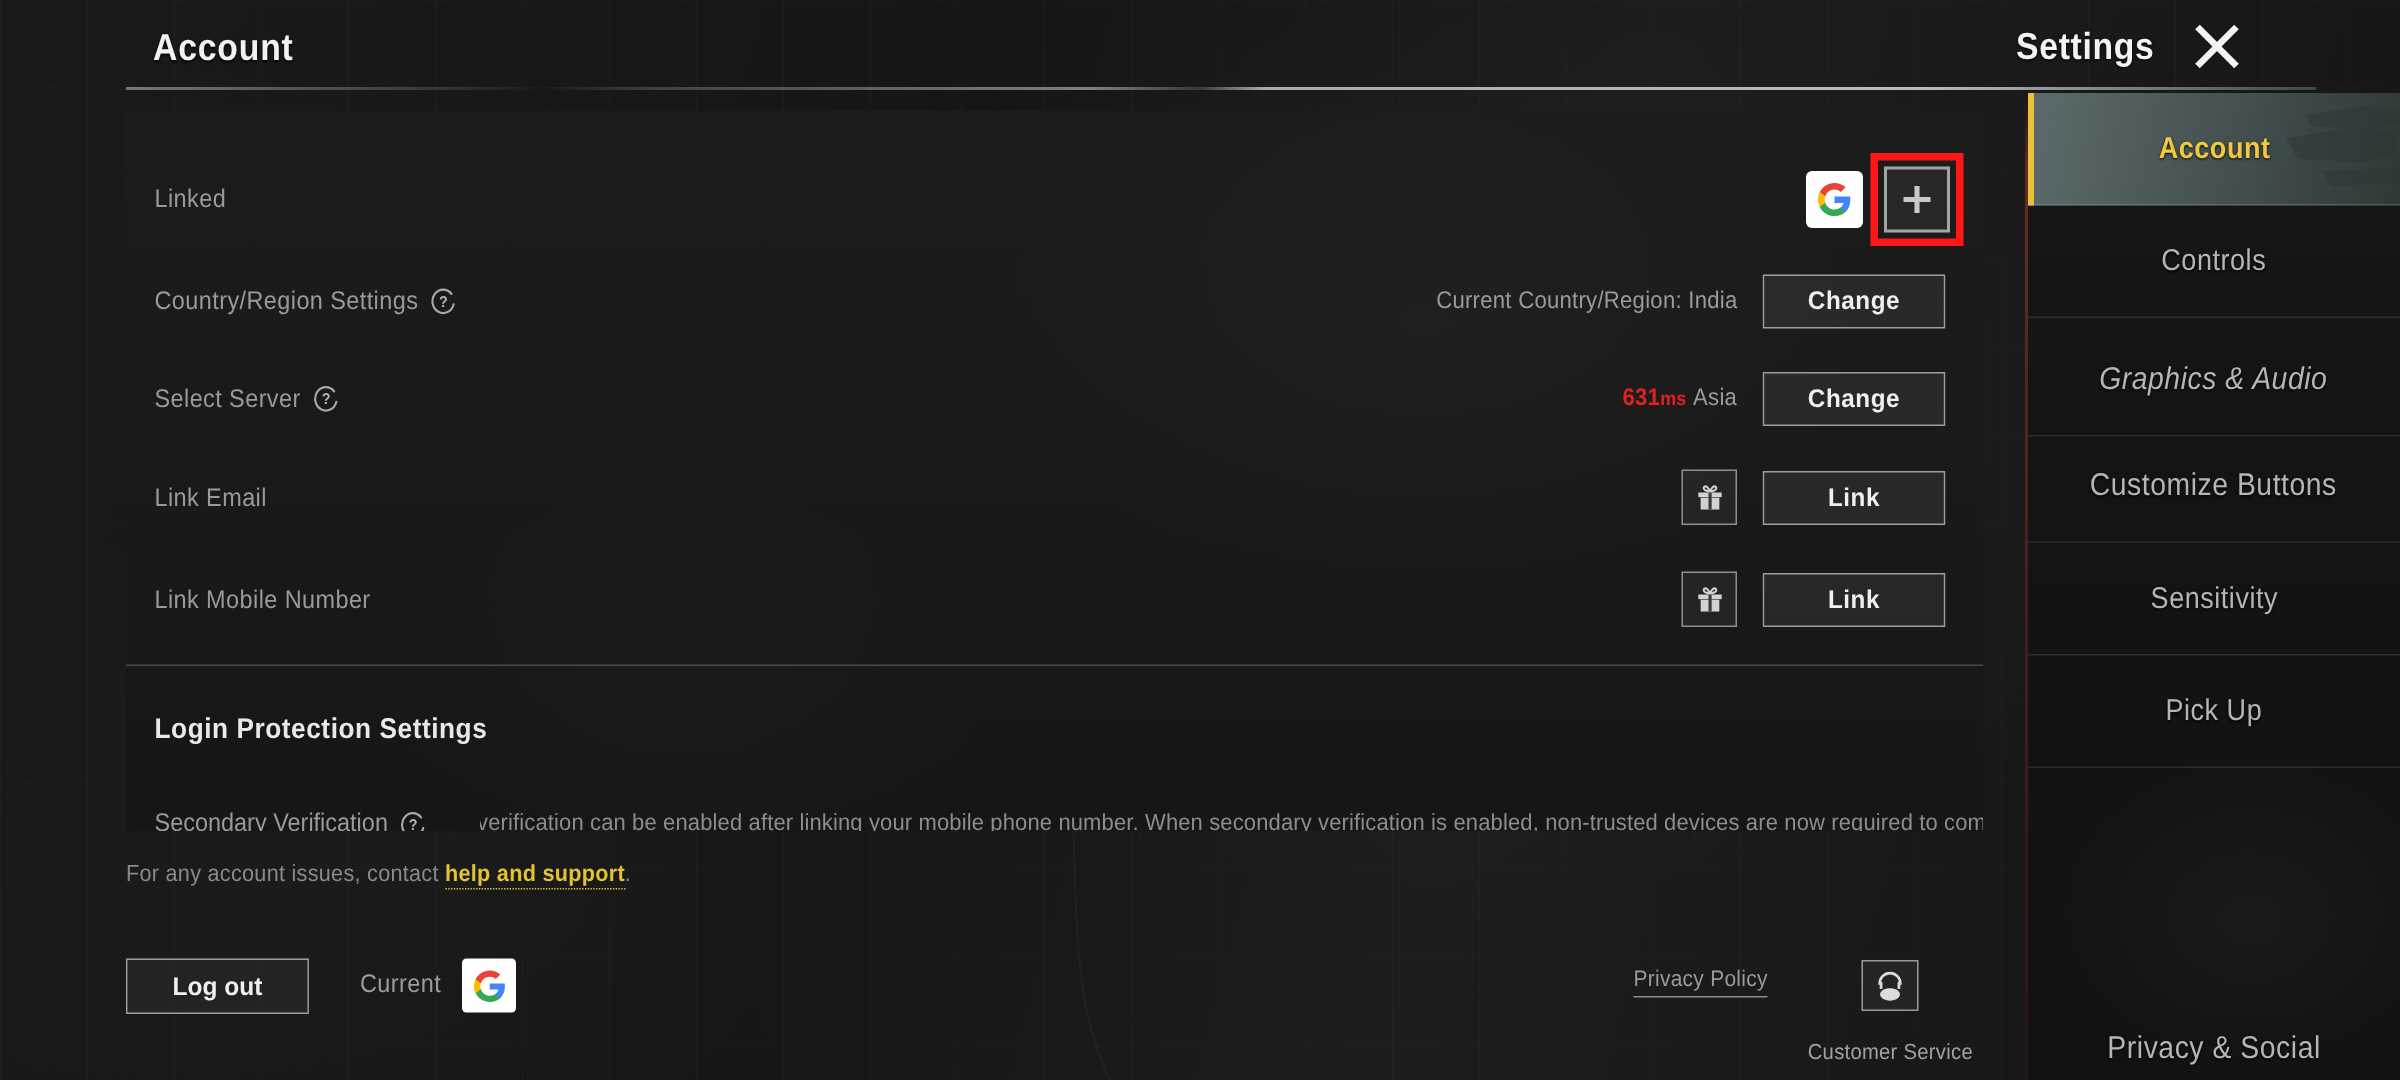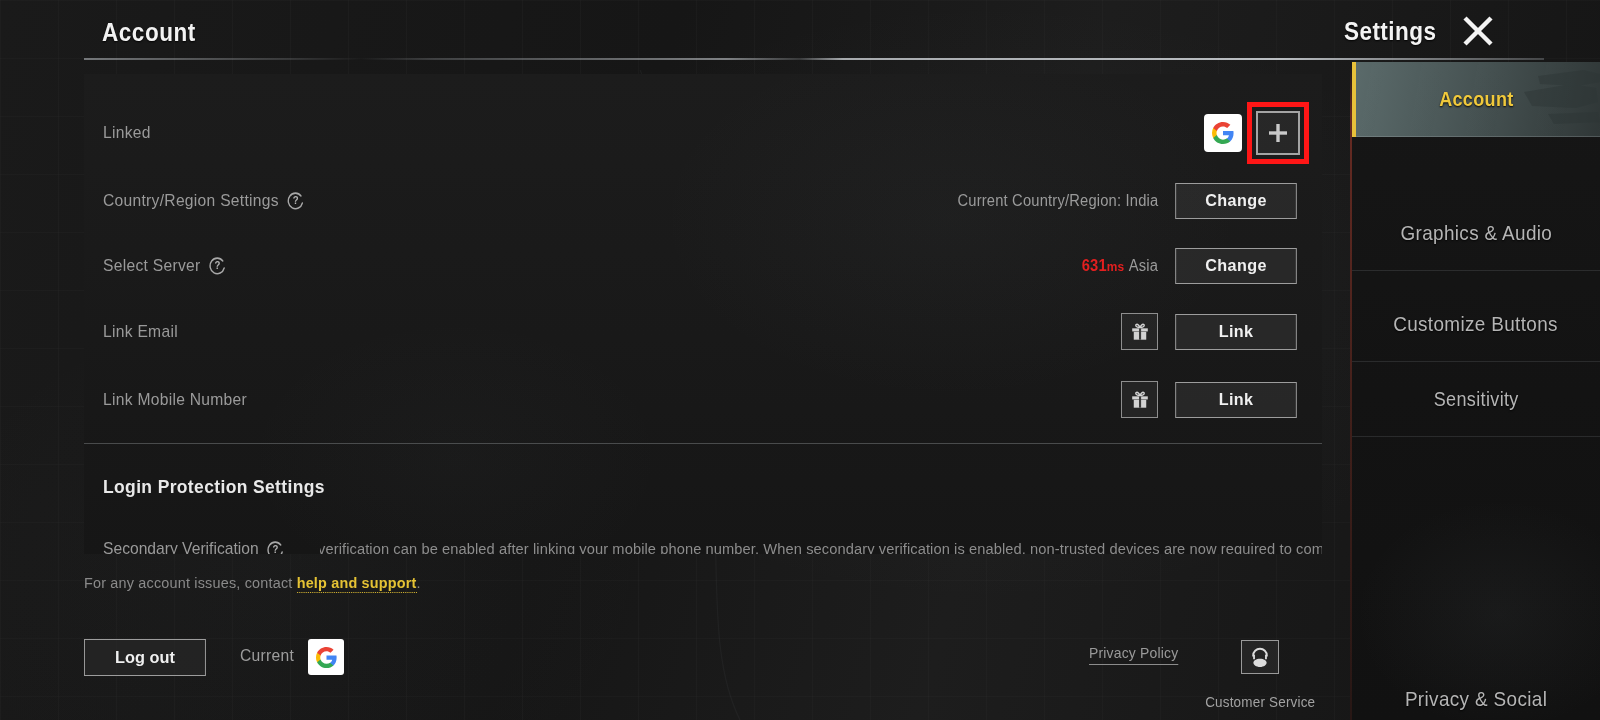--- a/index.html
+++ b/index.html
@@ -675,33 +675,39 @@
       <svg id="sidebar-active-art" viewBox="0 0 120 75">
         <g fill="#2d3636" opacity="0.85">
           <path d="M44 30 L92 22 L116 26 L118 40 L96 46 L52 44 Z"></path>
           <path d="M58 14 L104 8 L120 12 L120 20 L98 24 L60 22 Z"></path>
           <path d="M68 52 L118 50 L120 60 L74 62 Z"></path>
         </g>
       </svg>
       <span class="sidebar-label">Account</span>
     </div>
 
-
-    <div class="sidebar-item wide" style="top:134px;">
+    <div class="sidebar-item" style="top:75px;">
+      <span class="sidebar-label">Controls</span>
+    </div>
+
+    <div class="sidebar-item wide" style="top:154px;font-style:italic;">
       <span class="sidebar-label">Graphics &amp; Audio</span>
     </div>
 
     <div class="sidebar-item wide" style="top:225px;">
       <span class="sidebar-label">Customize Buttons</span>
     </div>
 
     <div class="sidebar-item" style="top:300px;">
       <span class="sidebar-label">Sensitivity</span>
     </div>
 
+    <div class="sidebar-item" style="top:375px;">
+      <span class="sidebar-label">Pick Up</span>
+    </div>
 
 
 
     <div class="sidebar-item wide" style="top:600px;">
       <span class="sidebar-label">Privacy &amp; Social</span>
     </div>
   </div>
 
 </div>
 

